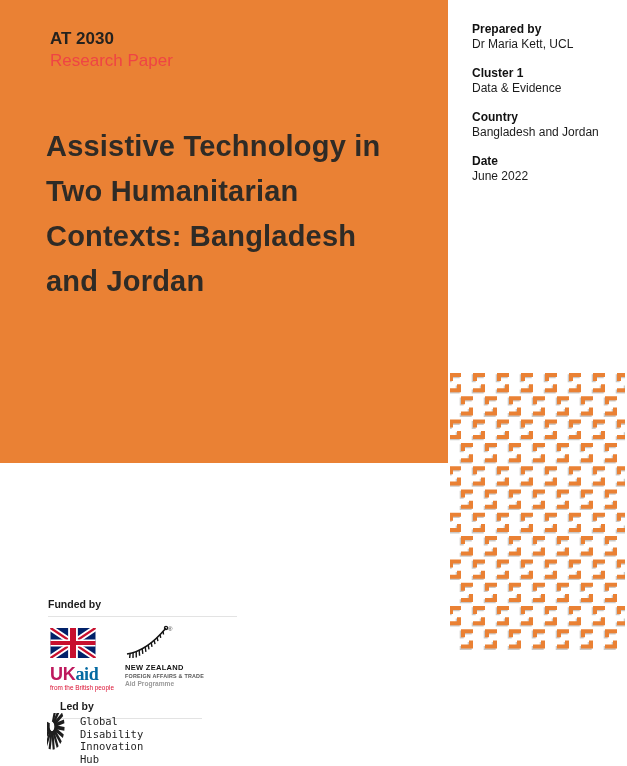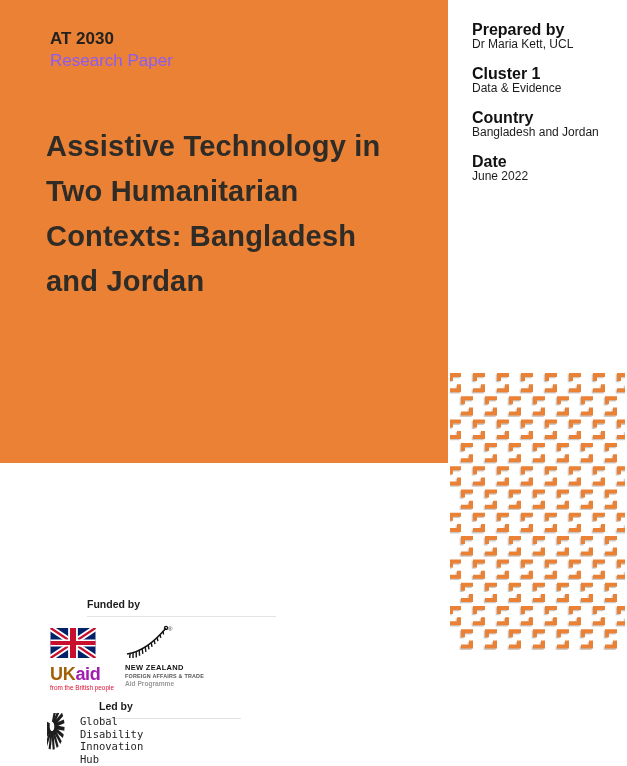--- a/index.html
+++ b/index.html
@@ -11,42 +11,42 @@
     font-family: "Liberation Sans", sans-serif;
     color: #1a1a1a;
   }
   .orange-block {
     position: absolute; left: 0; top: 0;
     width: 448px; height: 463px;
     background: #EA8134;
   }
   .brand { position: absolute; left: 50px; top: 28px; color: #25221E; }
   .brand-name { font-size: 17px; font-weight: bold; line-height: 22px; }
-  .brand-type { font-size: 17px; font-weight: normal; line-height: 22px; color:#8b5cf6; }
+  .brand-type { font-size: 17px; font-weight: normal; line-height: 22px; color:#ef4444; }
   .cover-title {
     position: absolute; left: 46px; top: 124px; width: 400px;
     font-size: 29px; font-weight: bold; line-height: 45px;
     color: #2F2B26; letter-spacing: 0.2px;
   }
   .info-panel { position: absolute; left: 472px; top: 22px; width: 150px; }
   .info-group { margin-bottom: 14px; }
-  .info-label { font-size: 16px; font-weight: bold; line-height: 15px; color:#111; }
+  .info-label { font-size: 12px; font-weight: bold; line-height: 15px; color:#111; }
   .info-value { font-size: 12px; font-weight: normal; line-height: 15px; color:#1c1c1c; }
   .pattern-area {
     position: absolute; left: 450px; top: 371px;
     width: 177px; height: 281px; overflow: hidden;
   }
-  .caption-block { position: absolute; margin-left: 39px; }
+  .caption-block { position: absolute; }
   .caption-label { font-size: 10.5px; font-weight: 600; color:#1b1b1b; }
   .caption-rule { height: 1px; background: #e3e3e3; margin-top: 6px; }
   
   .ukaid { position: absolute; left: 50px; top: 628px; width: 62px; }
   .ukaid-word { font-size: 18px; font-weight: bold; line-height: 18px; margin-top: 3px; letter-spacing: -0.3px; }
-  .ukaid-uk { color: #a16207; }
-  .ukaid-aid { color: #a21caf; }
+  .ukaid-uk { color: #be185d; }
+  .ukaid-aid { color: #0369a1; font-family: Liberation Serif, serif; }
   .ukaid-tag { font-size: 6.4px; color: #DB1032; margin-top: 1px; white-space: nowrap; }
   
   .nz { position: absolute; left: 125px; top: 624px; width: 100px; }
   .nz-reg { position: absolute; left: 43px; top: 2px; font-size: 6px; color:#333; }
   .nz-name { font-size: 7.5px; font-weight: bold; color: #111; letter-spacing: 0.3px; margin-top: 1px; }
   .nz-dept { font-size: 5.4px; font-weight: bold; color: #555; letter-spacing: 0.2px; margin-top: 1px; }
   .nz-prog { font-size: 6.6px; font-weight: bold; color: #9a9a9a; margin-top: 1px; }
   
   .gdi { position: absolute; left: 47px; top: 713px; }
   .gdi-text {

